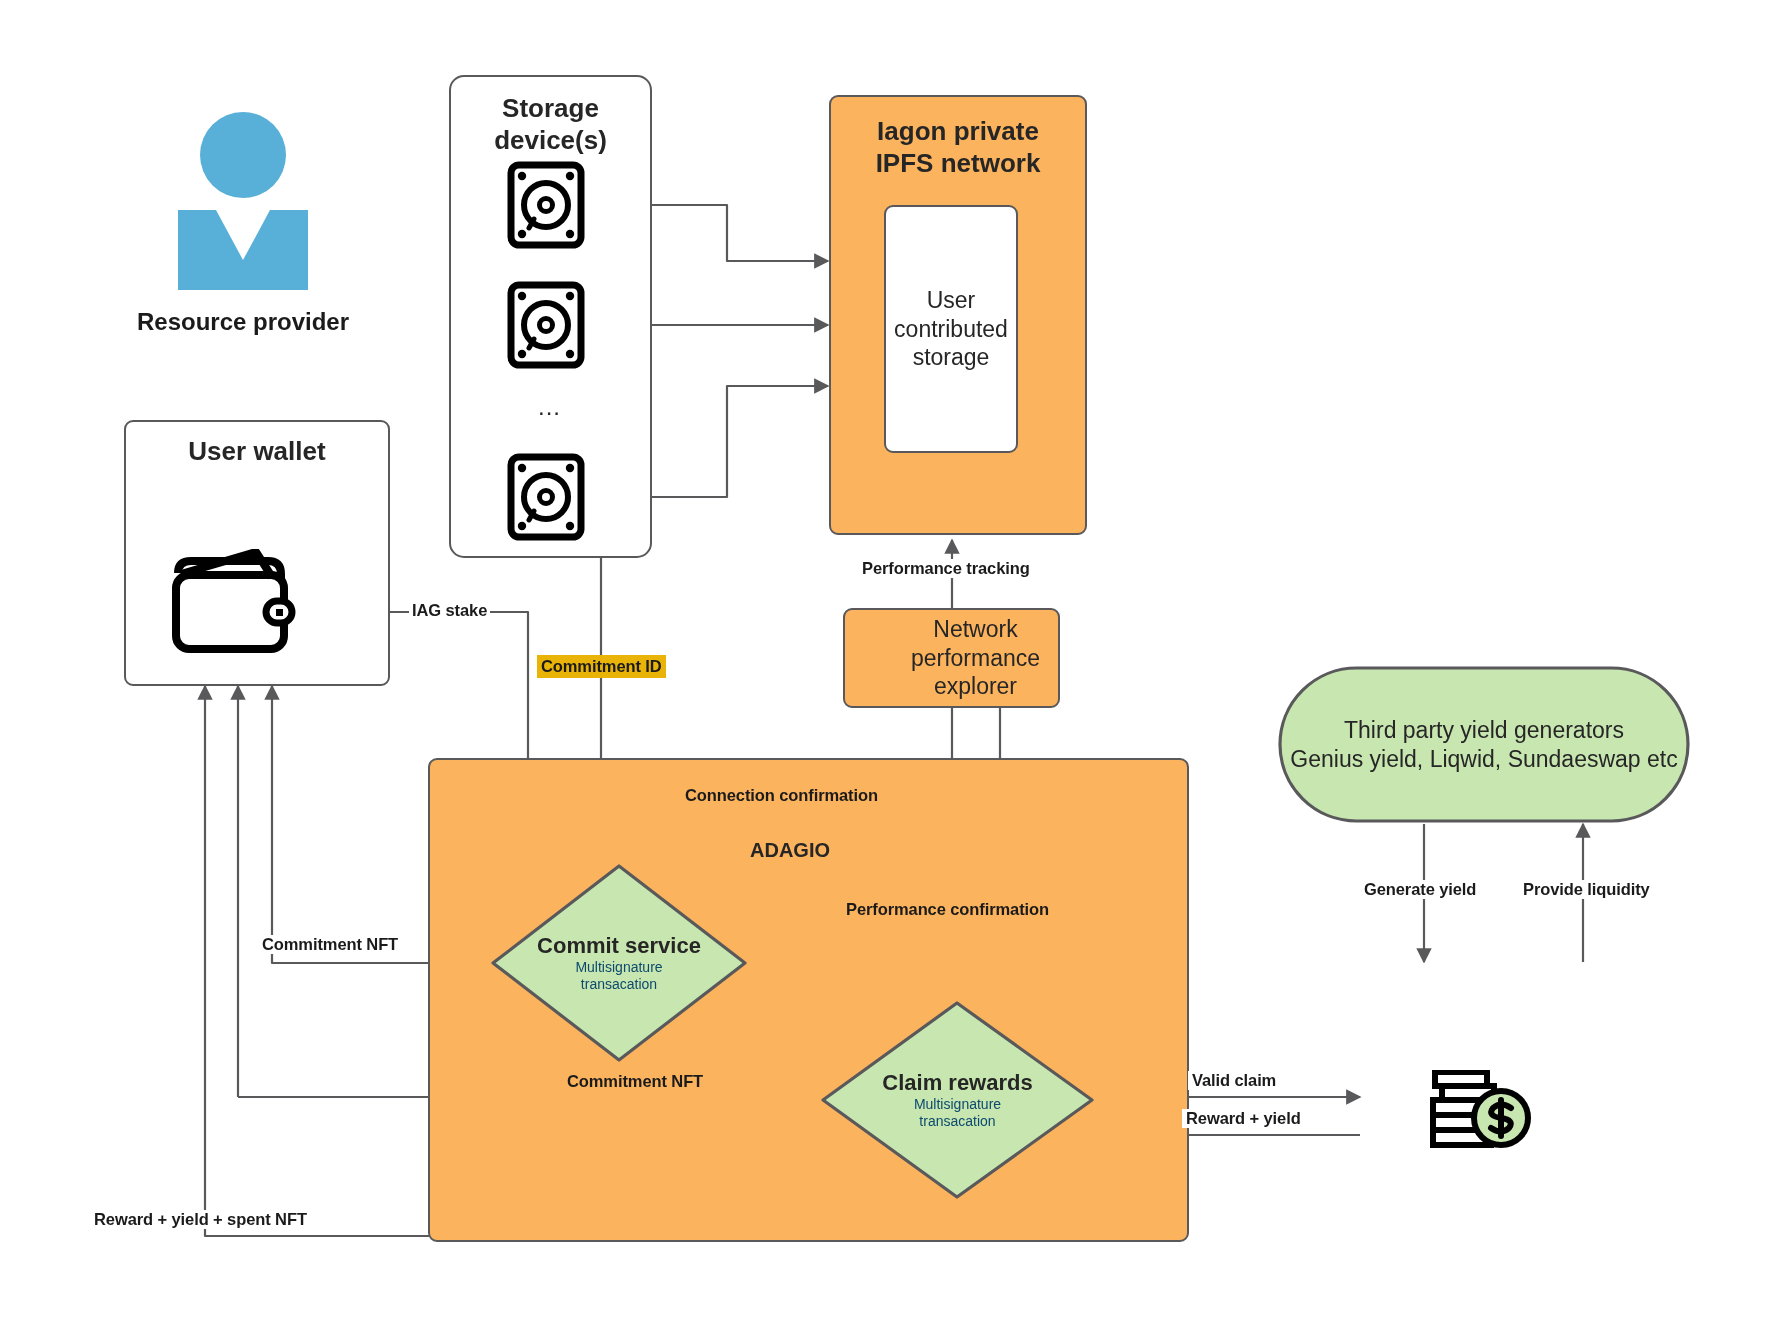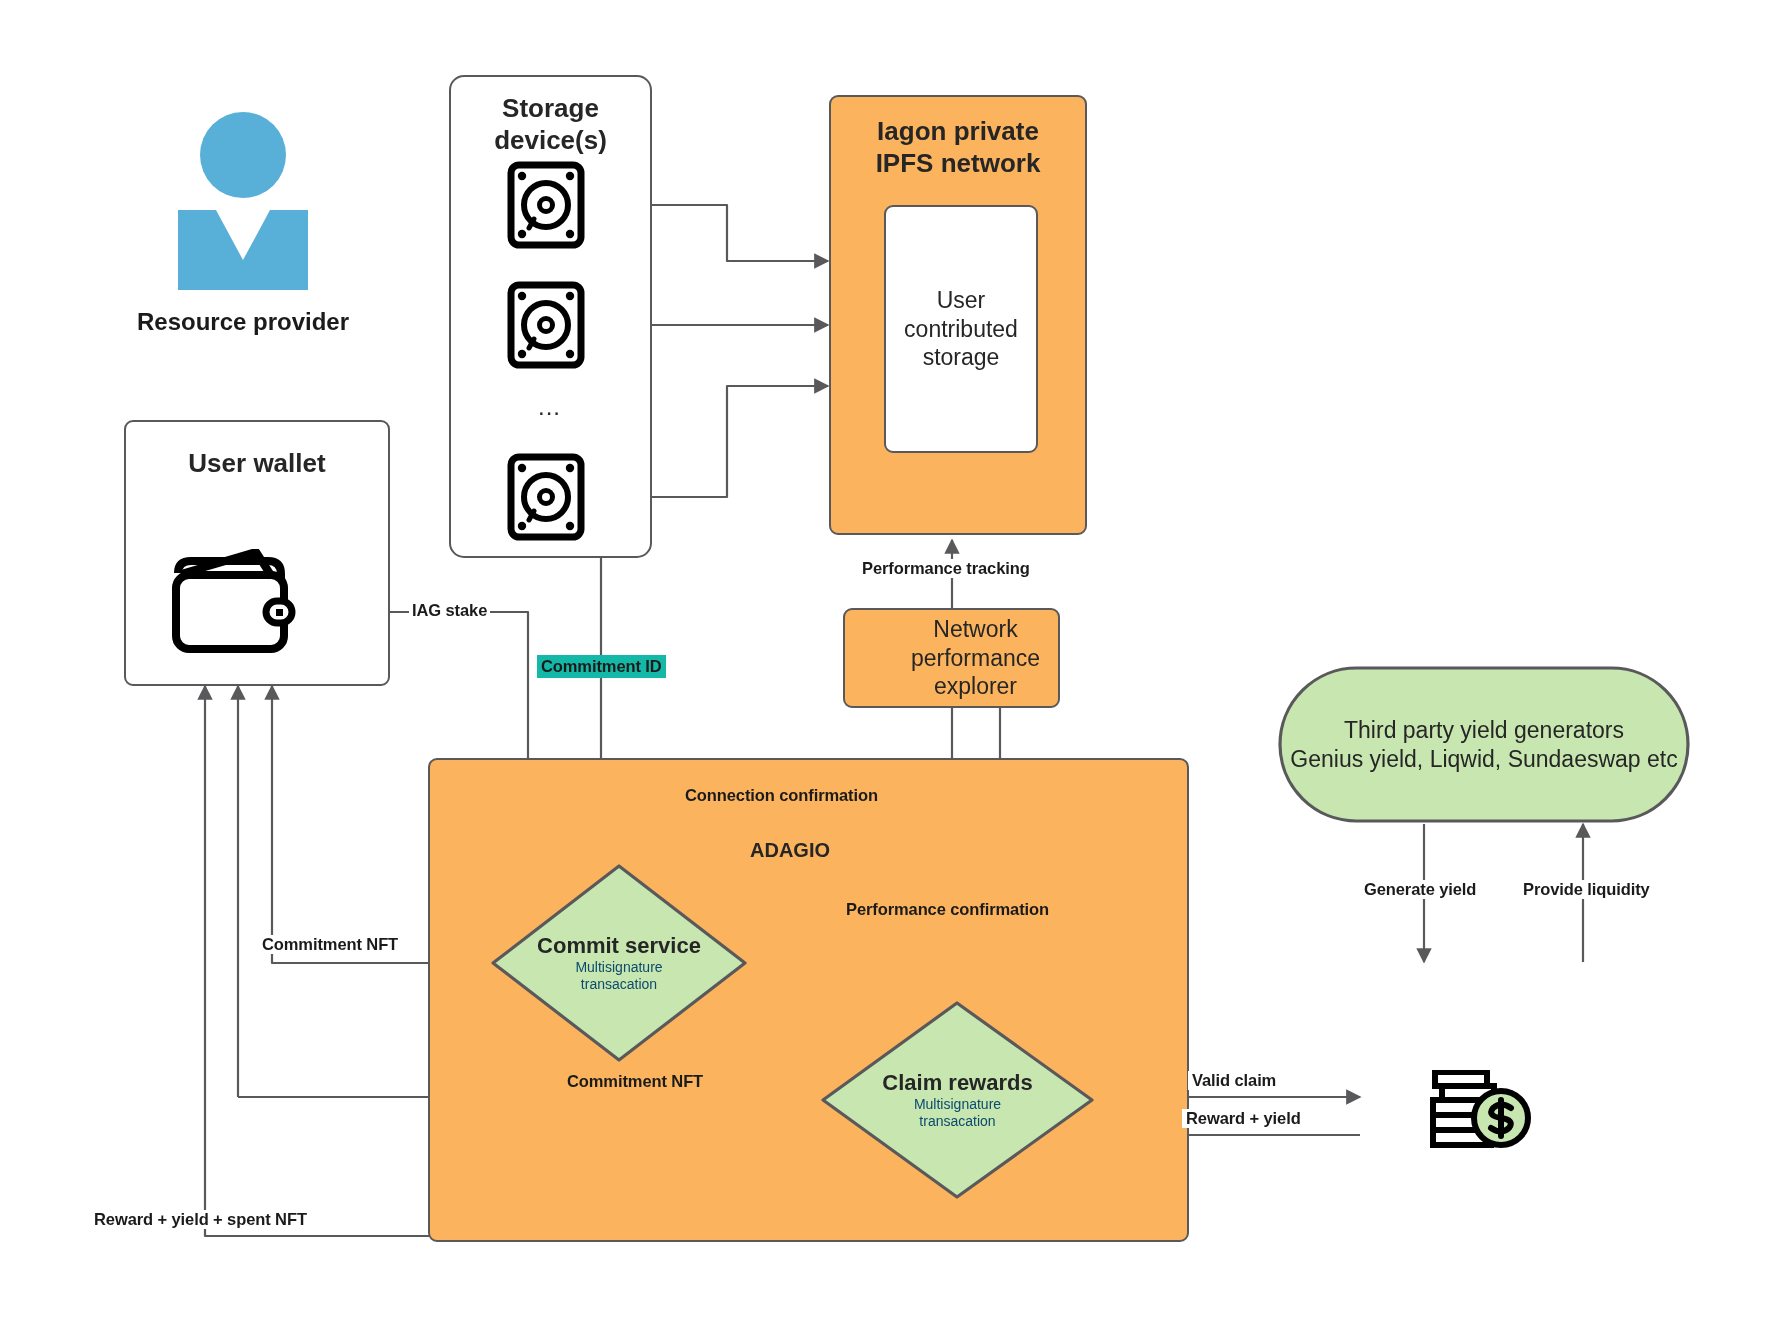--- a/index.html
+++ b/index.html
@@ -203,30 +203,30 @@
       <circle cx="63" cy="73" r="4.2" fill="#000"></circle>
     </svg>
   </div>
 
   <div class="node orange r8" style="left:829px; top:95px; width:258px; height:440px;">
     <div class="title-bold" style="margin-top:19px;">
       <span>Iagon private</span><br>
       <span>IPFS network</span>
     </div>
   </div>
-  <div class="node white r8" style="left:884px; top:205px; width:154px; height:248px; justify-content:center;">
+  <div class="node white r8" style="left:884px; top:205px; width:134px; height:248px; justify-content:center;">
     <div class="title-plain">
       <span>User</span><br>
       <span>contributed</span><br>
       <span>storage</span>
     </div>
   </div>
 
   <div class="node white r8" style="left:124px; top:420px; width:266px; height:266px;">
-    <div class="title-bold" style="margin-top:26px;">User wallet</div>
+    <div class="title-bold" style="margin-top:14px;">User wallet</div>
   </div>
   <div class="icon-box" style="left:168px; top:549px; width:128px; height:112px;">
     <svg width="128" height="112" viewBox="0 0 128 112">
       <path d="M 10 24 Q 10 12 23 12 L 100 12 Q 113 12 113 25 L 113 32" fill="none" stroke="#000" stroke-width="8"></path>
       <rect x="8" y="26" width="108" height="74" rx="13" fill="none" stroke="#000" stroke-width="8"></rect>
       <path d="M 13 25 L 88 3 L 104 28" fill="none" stroke="#000" stroke-width="8" stroke-linejoin="round"></path>
       <rect x="98" y="52" width="26" height="22" rx="11" fill="#fff" stroke="#000" stroke-width="7"></rect>
       <rect x="108" y="60" width="7" height="7" fill="#000"></rect>
     </svg>
   </div>
@@ -288,21 +288,21 @@
       <rect x="4" y="45" width="58" height="15" fill="none" stroke="#000" stroke-width="6"></rect>
       <rect x="4" y="60" width="58" height="15" fill="none" stroke="#000" stroke-width="6"></rect>
       <circle cx="72" cy="48" r="27" fill="#c8e6b0" stroke="#000" stroke-width="6"></circle>
       <path d="M 72 30 L 72 66" stroke="#000" stroke-width="6" stroke-linecap="round" fill="none"></path>
       <path d="M 82 38 Q 72 31 64 38 Q 58 46 72 48 Q 86 50 80 58 Q 72 65 62 58" fill="none" stroke="#000" stroke-width="6" stroke-linecap="round"></path>
     </svg>
   </div>
 
   <div class="edge-label" style="left:409px; top:601px; background:#fff; padding:0 3px;">IAG stake</div>
 
-  <div class="edge-label" style="left:537px; top:655px; background:#14b8a6; padding:2px 4px;text-align:right;">Commitment ID</div>
+  <div class="edge-label" style="left:537px; top:655px; background:#eab308; padding:2px 4px;text-align:right;">Commitment ID</div>
 
   <div class="edge-label" style="left:858px; top:559px; background:#fff; padding:0 4px;">Performance tracking</div>
 
   <div class="edge-label" style="left:680px; top:786px; background:#fcb35d; padding:0 5px;">Connection confirmation</div>
 
   <div class="edge-label" style="left:841px; top:900px; background:#fcb35d; padding:0 5px;">Performance confirmation</div>
 
   <div class="edge-label" style="left:258px; top:935px; background:#fff; padding:0 4px;">Commitment NFT</div>
 
   <div class="edge-label" style="left:562px; top:1072px; background:#fcb35d; padding:0 5px;">Commitment NFT</div>

